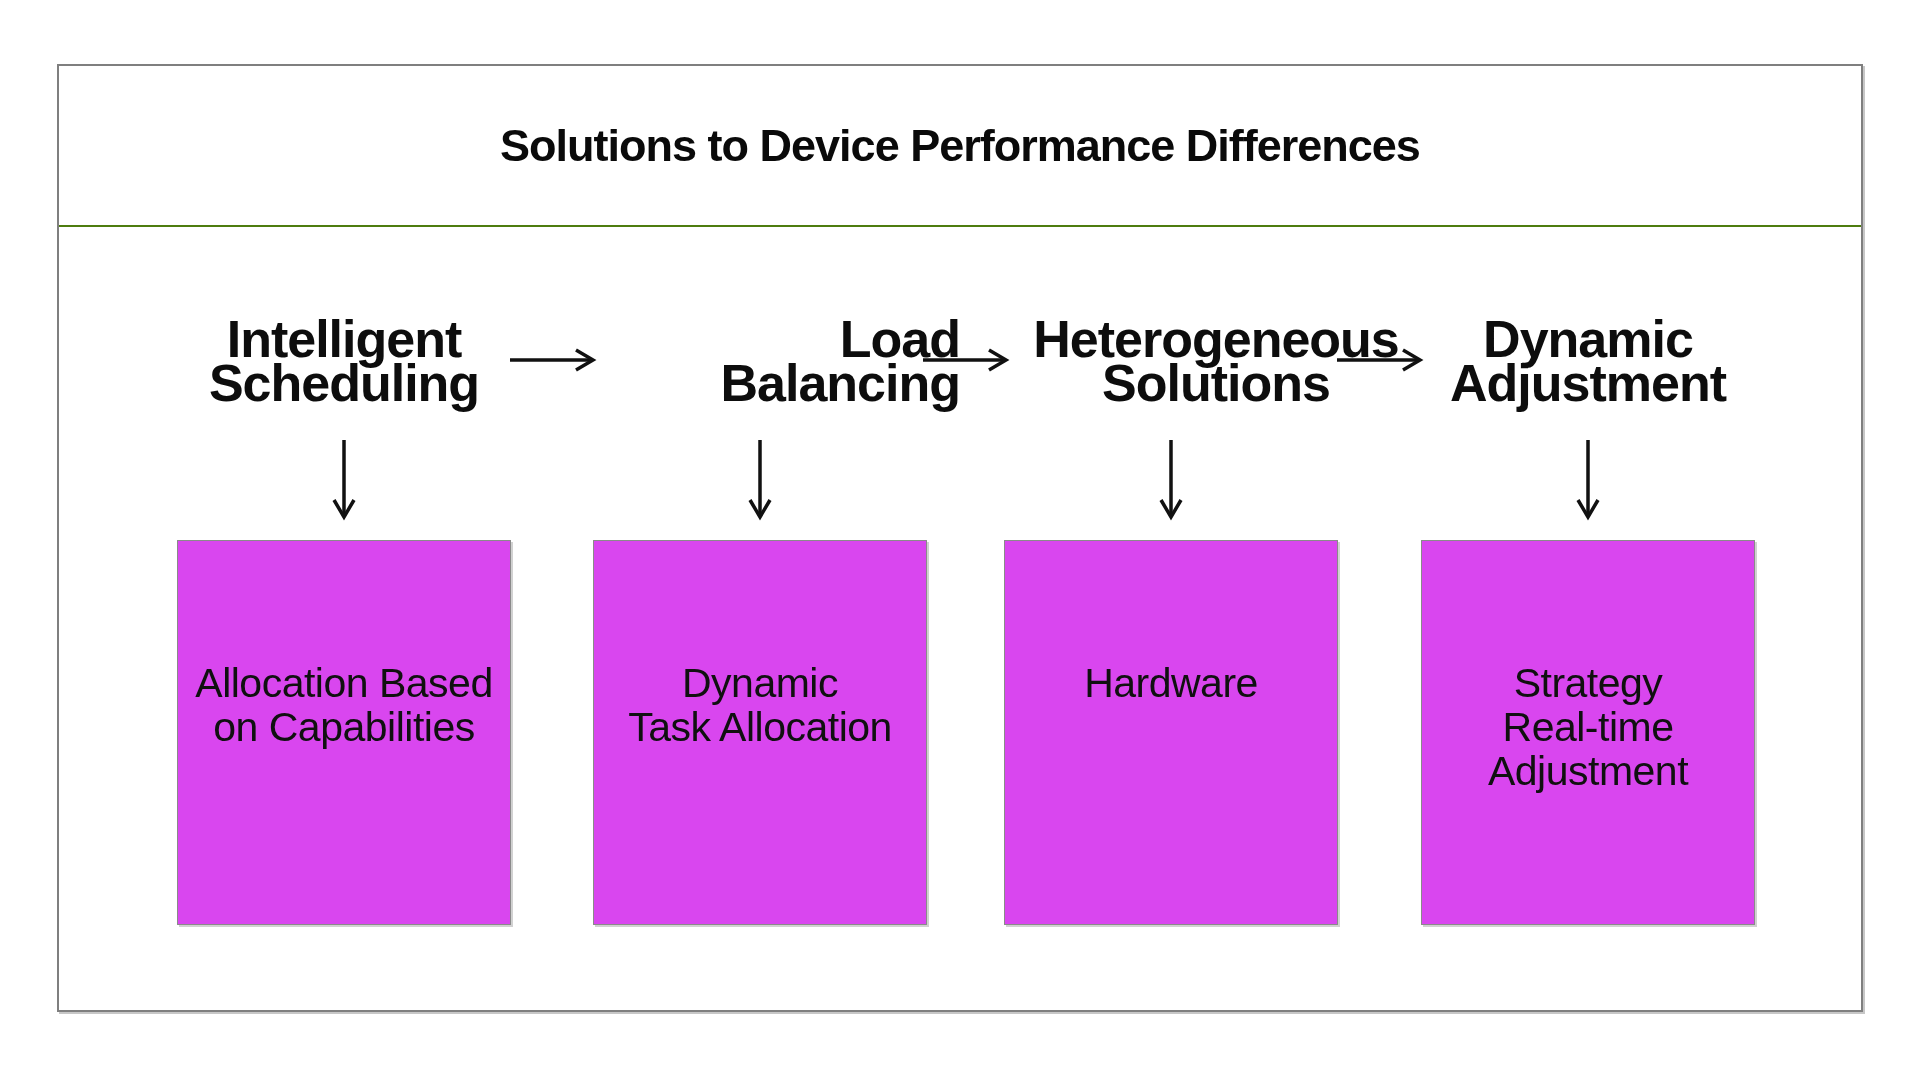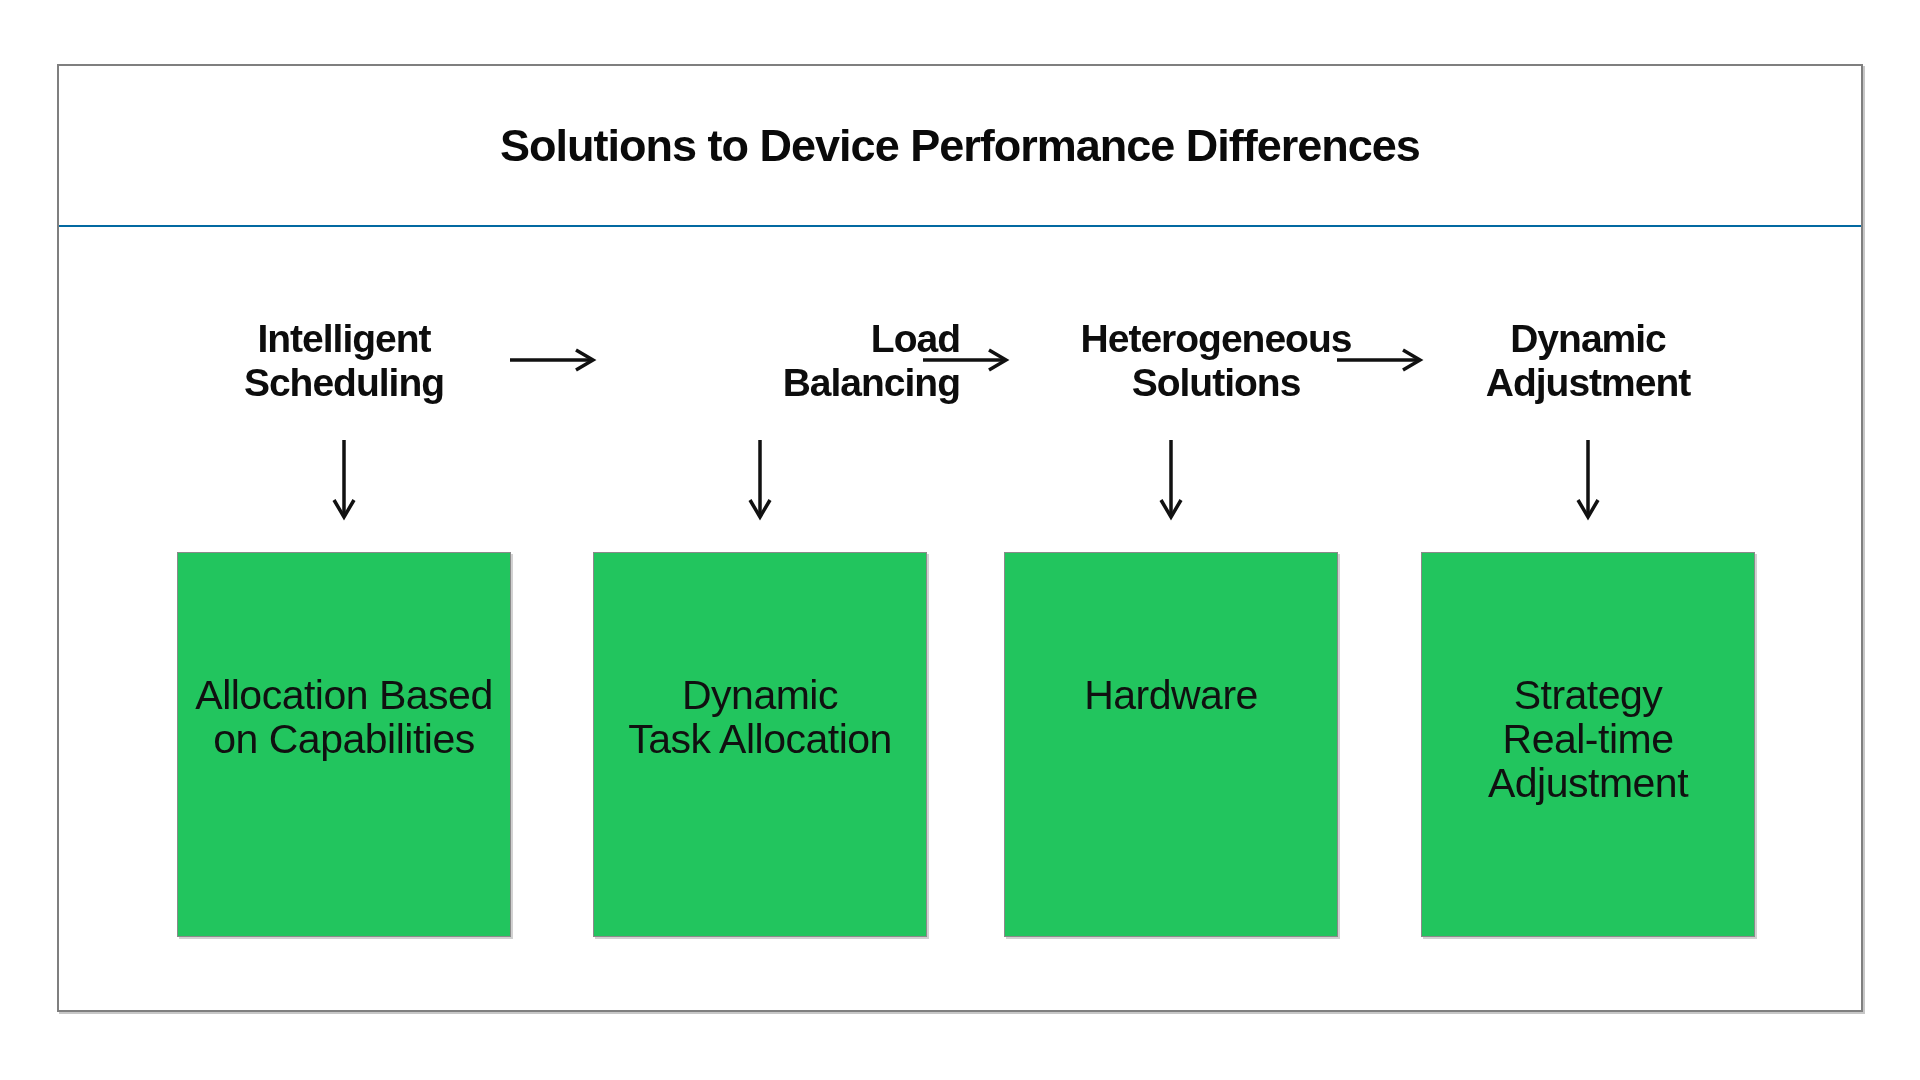--- a/index.html
+++ b/index.html
@@ -15,58 +15,57 @@
     left: 57px; top: 64px;
     width: 1806px; height: 948px;
     border: 2px solid #7f7f7f;
     background: #ffffff;
     box-shadow: 2px 2px 0 rgba(130,130,130,0.45);
   }
   .title-bar {
     position: absolute;
     left: 0; top: 0;
     width: 100%; height: 161px;
-    border-bottom: 2px solid #0369a1;
+    border-bottom: 2px solid #4d7c0f;
     display: flex; align-items: center; justify-content: center;
   }
   .title-text {
     font-size: 45px;
     font-weight: bold;
     color: #0a0a0a;
     letter-spacing: -1px;
   }
   .col-label {
     position: absolute;
     top: 251px;
     width: 400px;
     text-align: center;
-    font-size: 39px;
+    font-size: 52px;
     font-weight: bold;
     line-height: 44px;
     letter-spacing: -1px;
     color: #0d0d0d;
   }
   .col-label span { display: block; }
   .h-arrow {
     position: absolute;
     top: 280px;
   }
   .v-arrow {
     position: absolute;
     top: 371px;
   }
   .node-box {
     position: absolute;
     top: 474px;
     width: 334px;
     height: 385px;
     border: 1.5px solid #8a8a8a;
-    background: #22c55e;
+    background: #d946ef;
     box-shadow: 2px 2px 0 rgba(140,140,140,0.4);
-    margin-top: 12px;
   }
   .node-text {
     position: absolute;
     top: 120px;
     left: 0;
     width: 100%;
     text-align: center;
     font-size: 41px;
     font-weight: normal;
     line-height: 44px;

